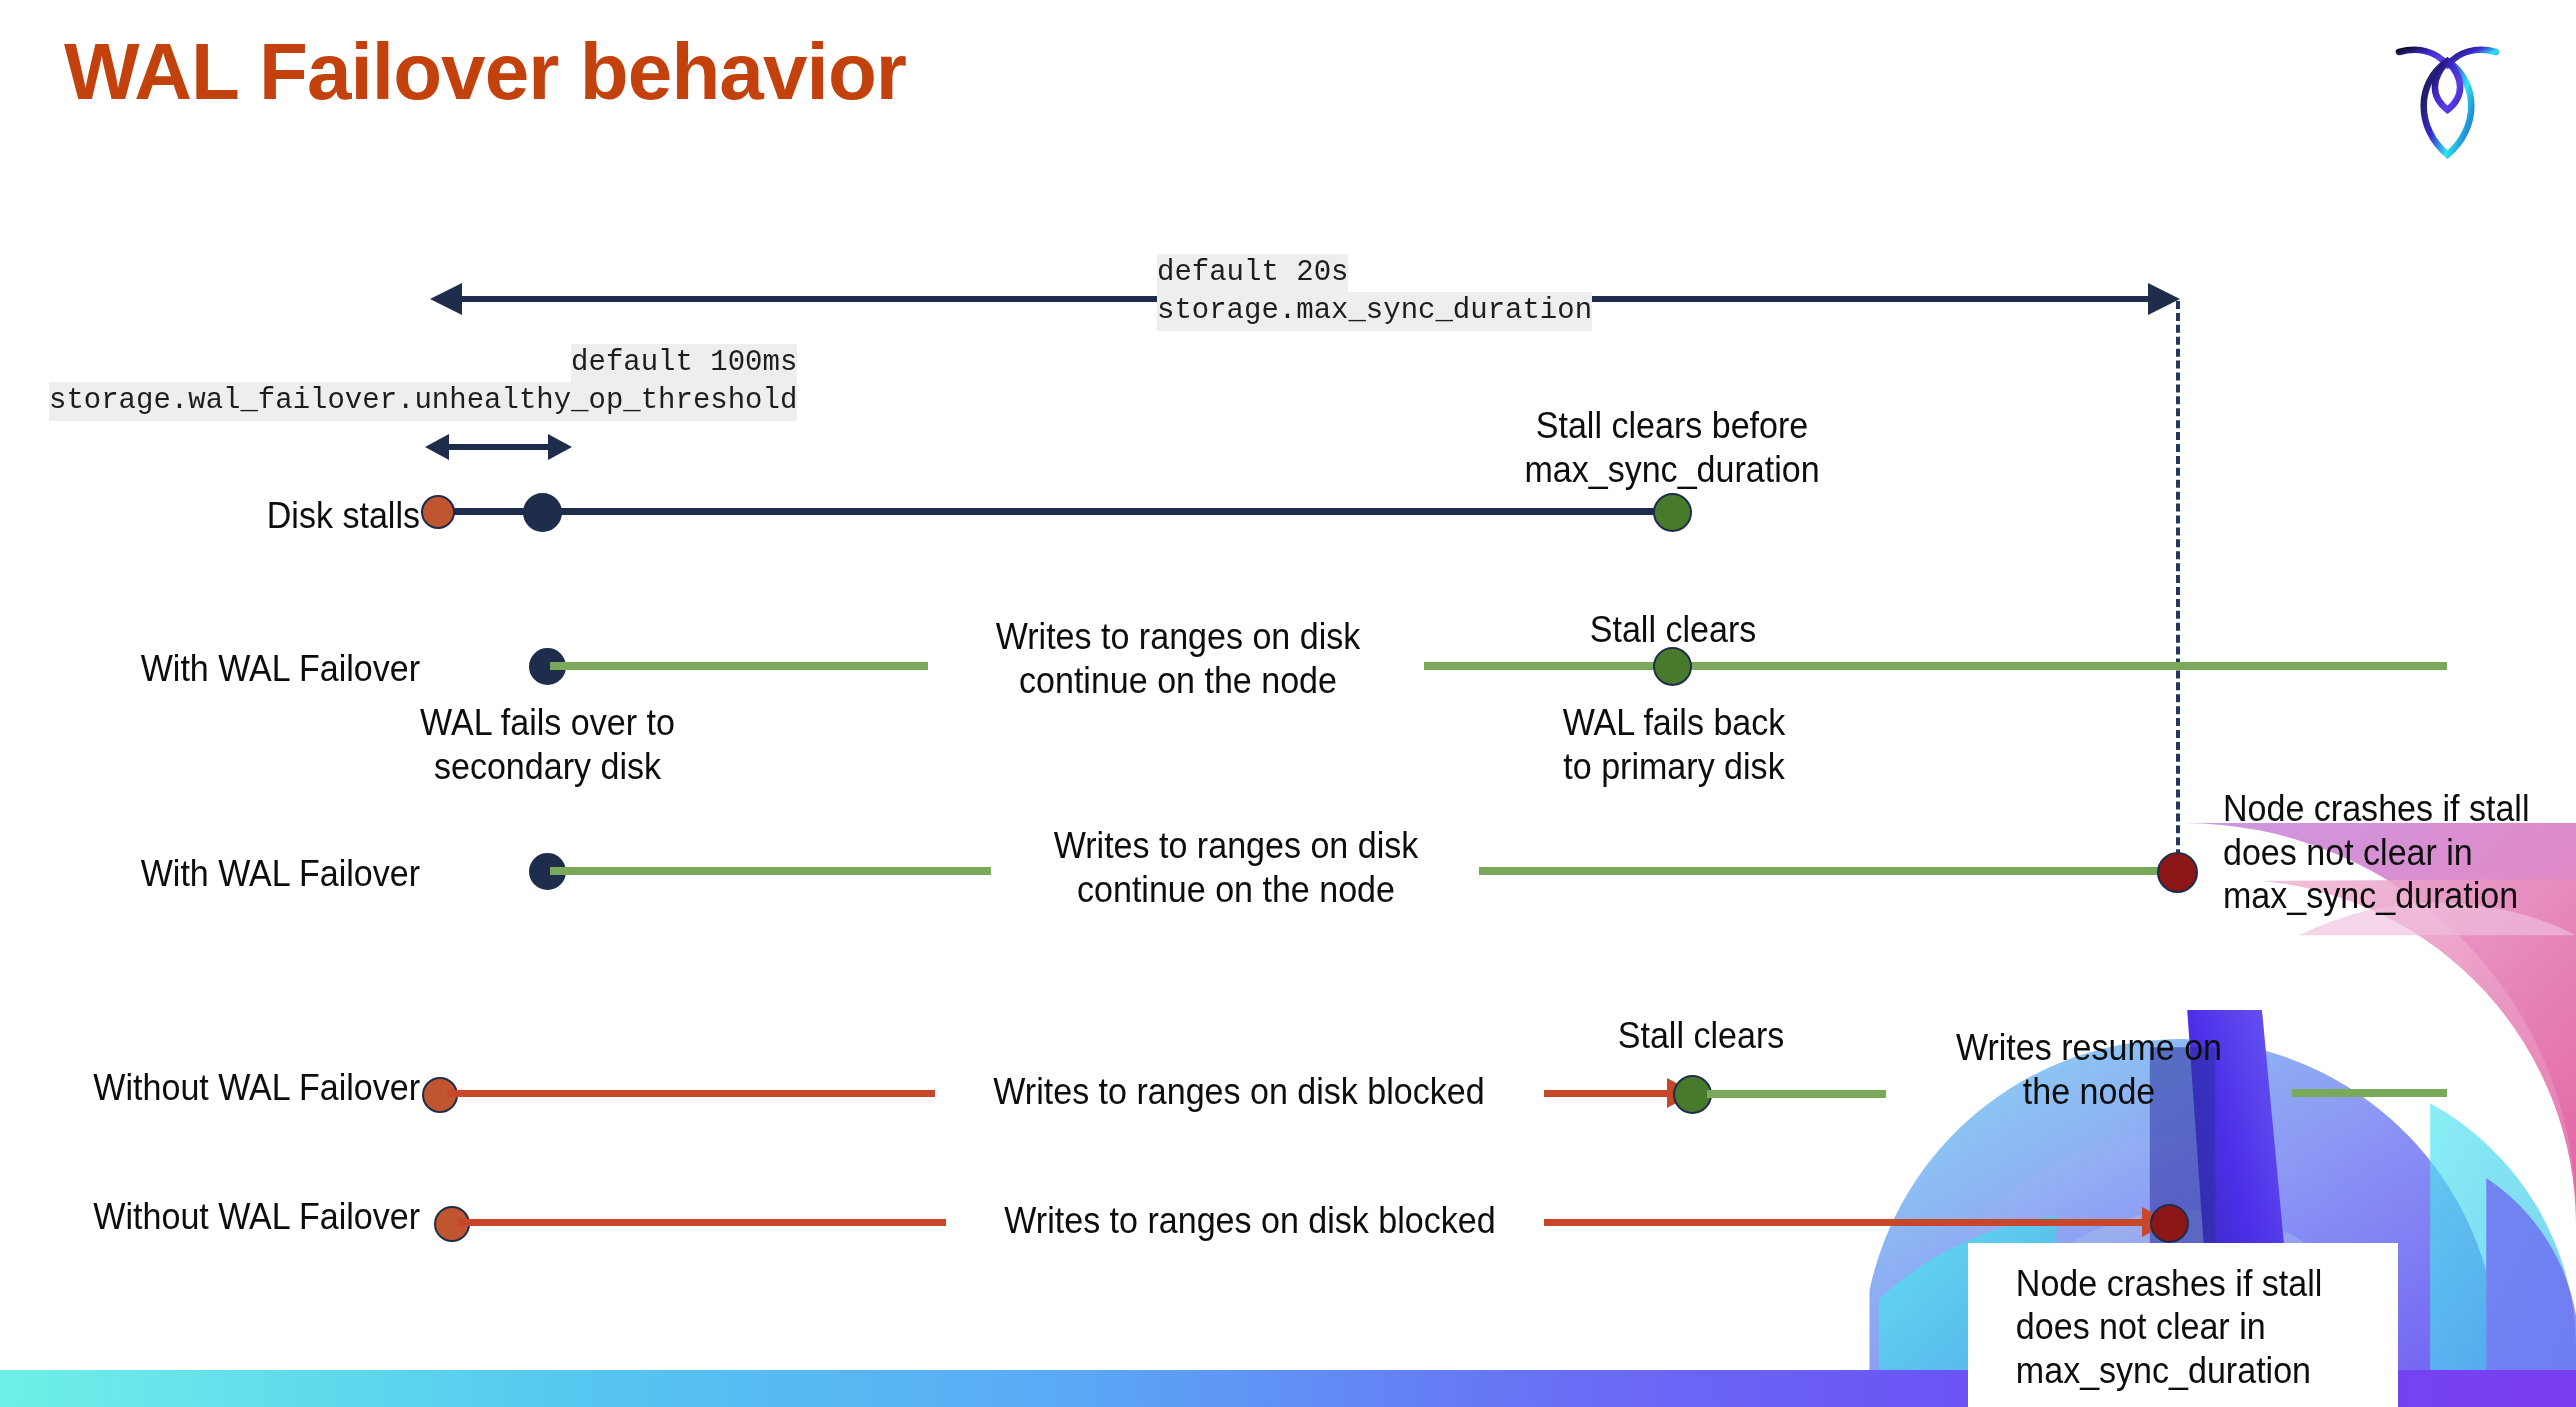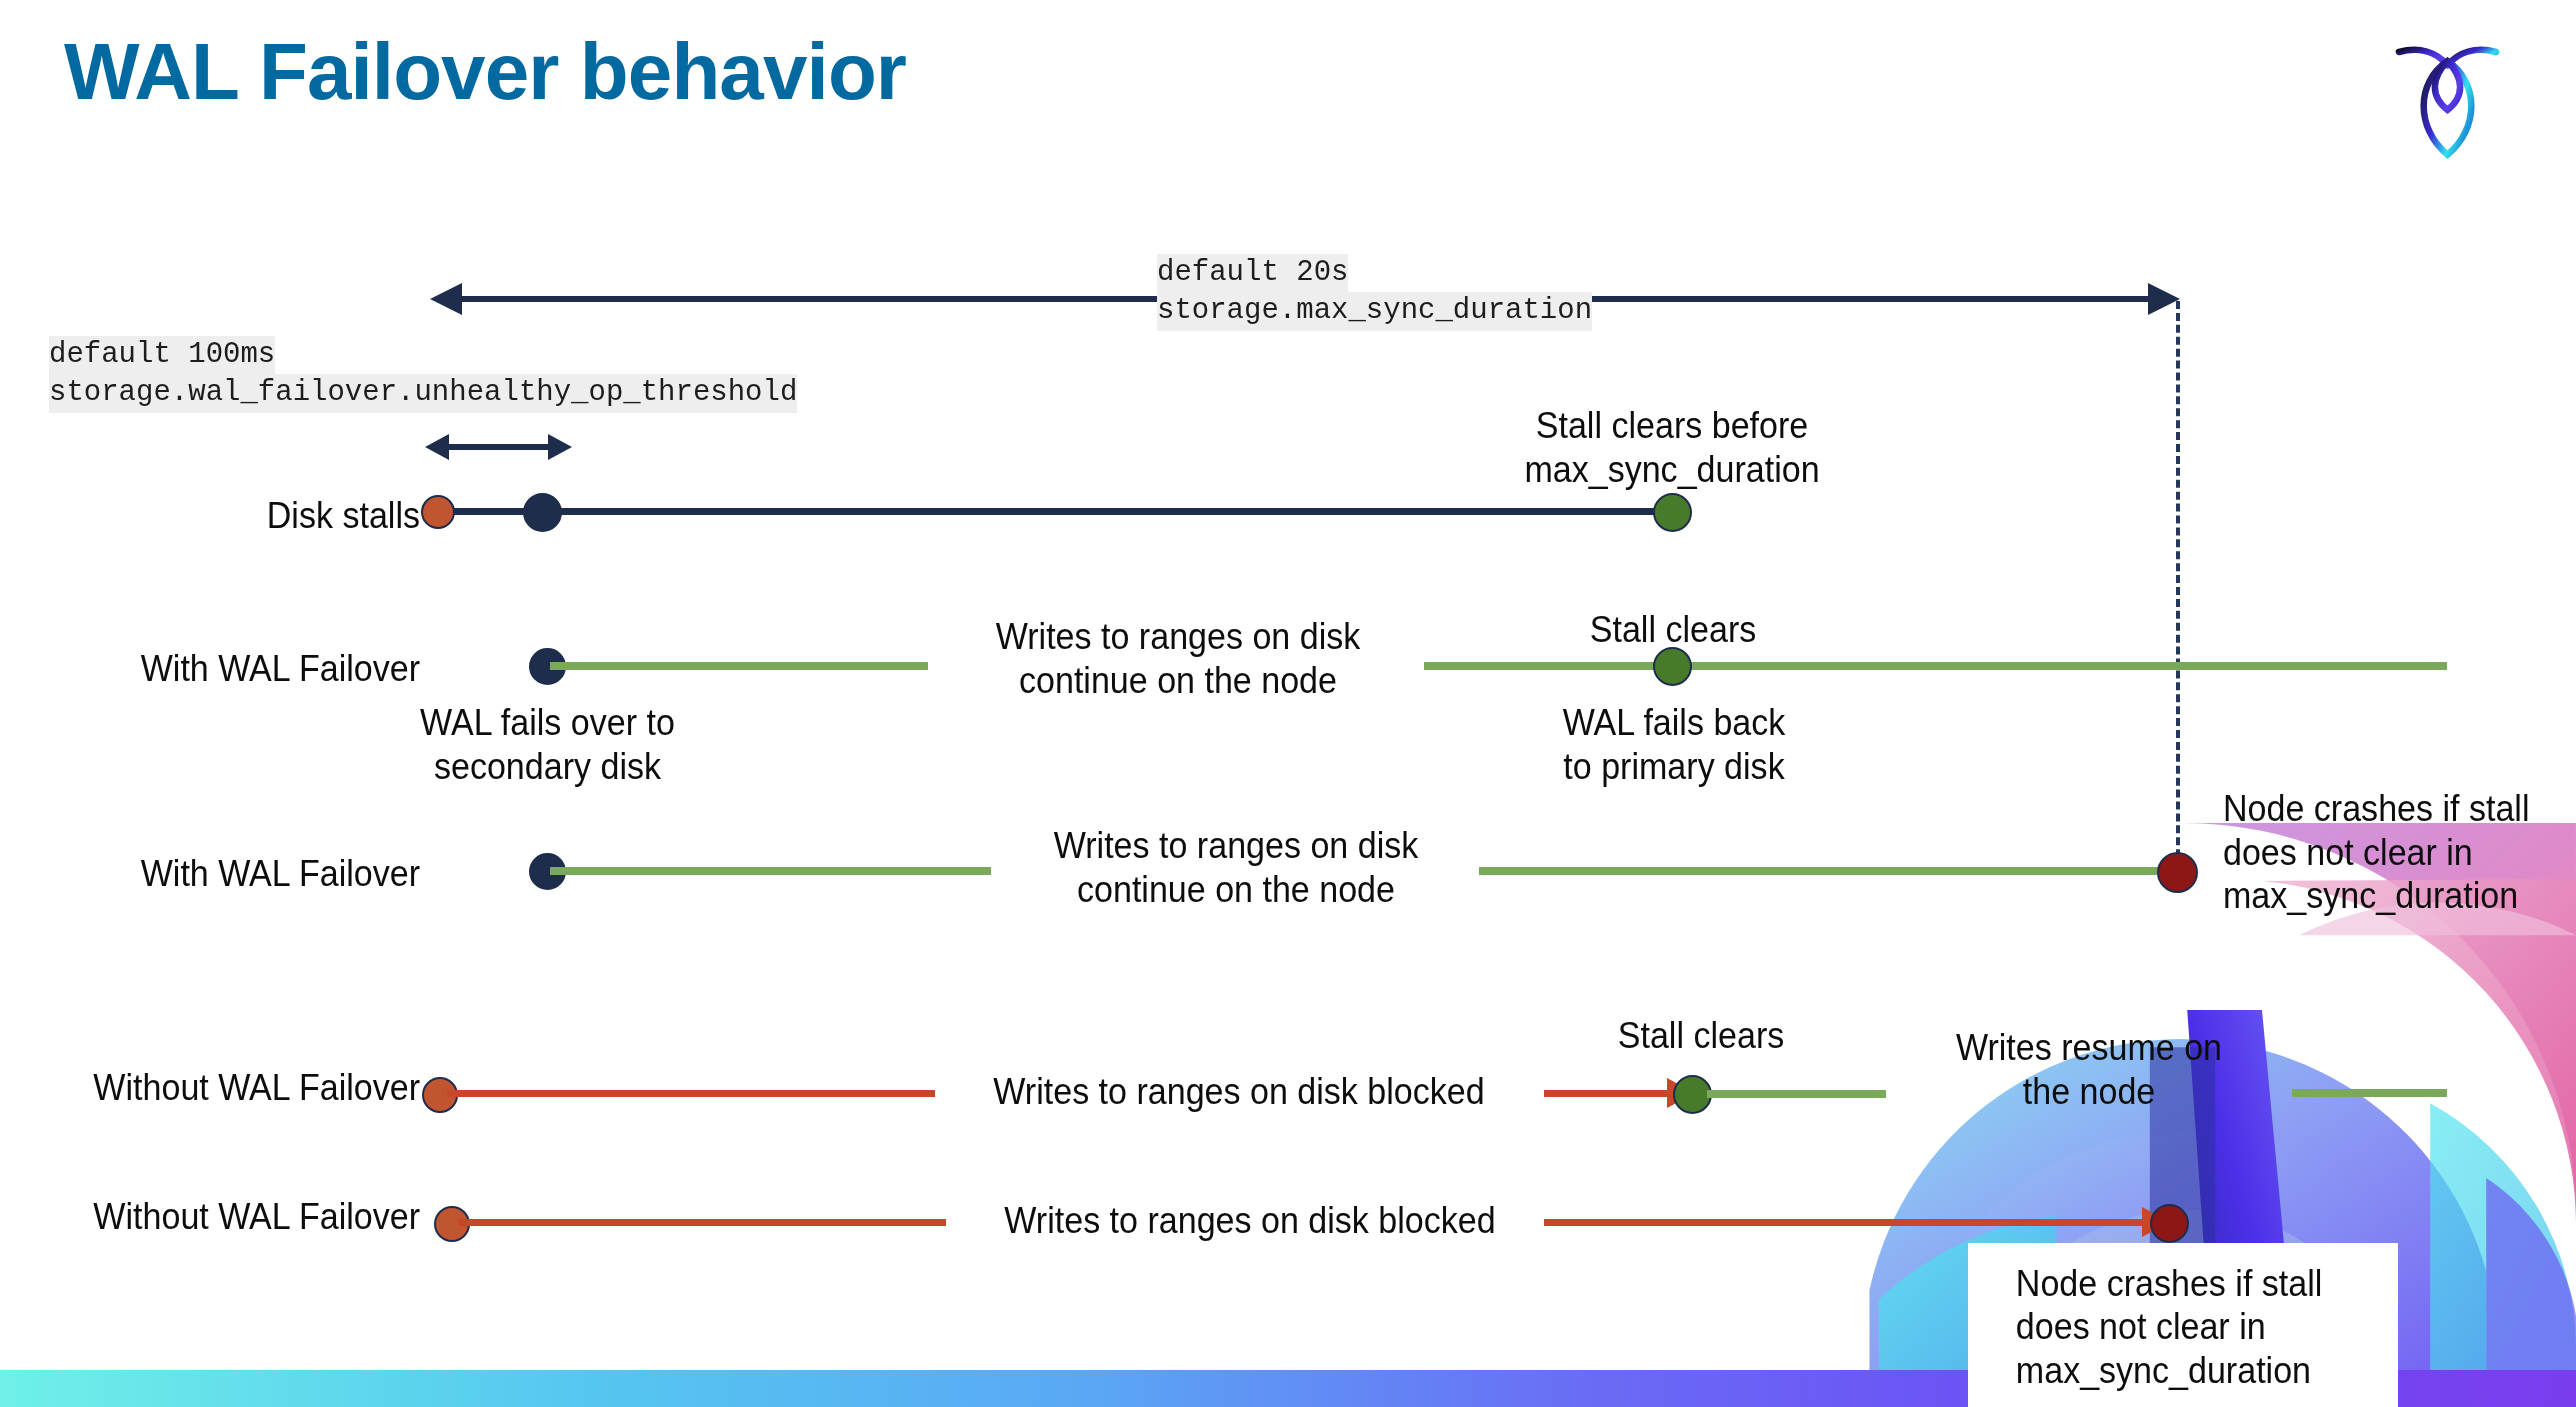--- a/index.html
+++ b/index.html
@@ -4,21 +4,21 @@
 <style>
   html,body{margin:0;padding:0;}
   body{
     width:2576px;height:1408px;background:#ffffff;position:relative;overflow:hidden;
     font-family:"Liberation Sans", sans-serif;
   }
   .abs{position:absolute;}
 
   
   #title{
-    left:64px; top:30px; font-size:80px; font-weight:bold; color:#0369a1;
+    left:64px; top:30px; font-size:80px; font-weight:bold; color:#c2410c;
     letter-spacing:-0.9px; line-height:1.05; white-space:nowrap;
   }
 
   
   #logo{ left:2382px; top:24px; width:131px; height:140px; }
 
   
   #deco{ left:1776px; top:823px; width:800px; height:585px; overflow:hidden; pointer-events:none;}
   #bottombar{ left:0; top:1370px; width:2576px; height:37px;
      background:linear-gradient(90deg,#6ff0e8 0%,#55c8f0 22%,#5aa8f5 42%,#6a6bf5 62%,#6c4df5 80%,#7a3df0 100%); }
@@ -154,21 +154,21 @@
 
 <div class="abs tri right-navy" style="left:2148px;top:283px;"></div>
 
 <div class="abs" style="left:1142px;top:254px;text-align:left;margin-left:15px;">
   <div class="code">default 20s</div><br>
   <div class="code">storage.max_sync_duration</div>
 </div>
 
 <div class="abs vdash" style="left:2176px;top:301px;height:580px;"></div>
 
-<div class="abs" style="left:37px;top:336px;text-align:left;padding-left:12px;">
+<div class="abs" style="left:37px;top:344px;text-align:right;padding-left:12px;">
   <div class="code">default 100ms</div><br>
   <div class="code">storage.wal_failover.unhealthy_op_threshold</div>
 </div>
 
 <div class="abs tri left-navy-sm" style="left:425px;top:434px;"></div>
 <div class="abs rail navy" style="left:447px;top:444px;width:103px;height:5.6px;"></div>
 <div class="abs tri right-navy-sm" style="left:548px;top:434px;"></div>
 
 <div class="abs lbl r" style="left:112px;top:494px;width:308px;">Disk stalls</div>
 <div class="abs rail navy" style="left:439px;top:508px;width:1234px;"></div>

